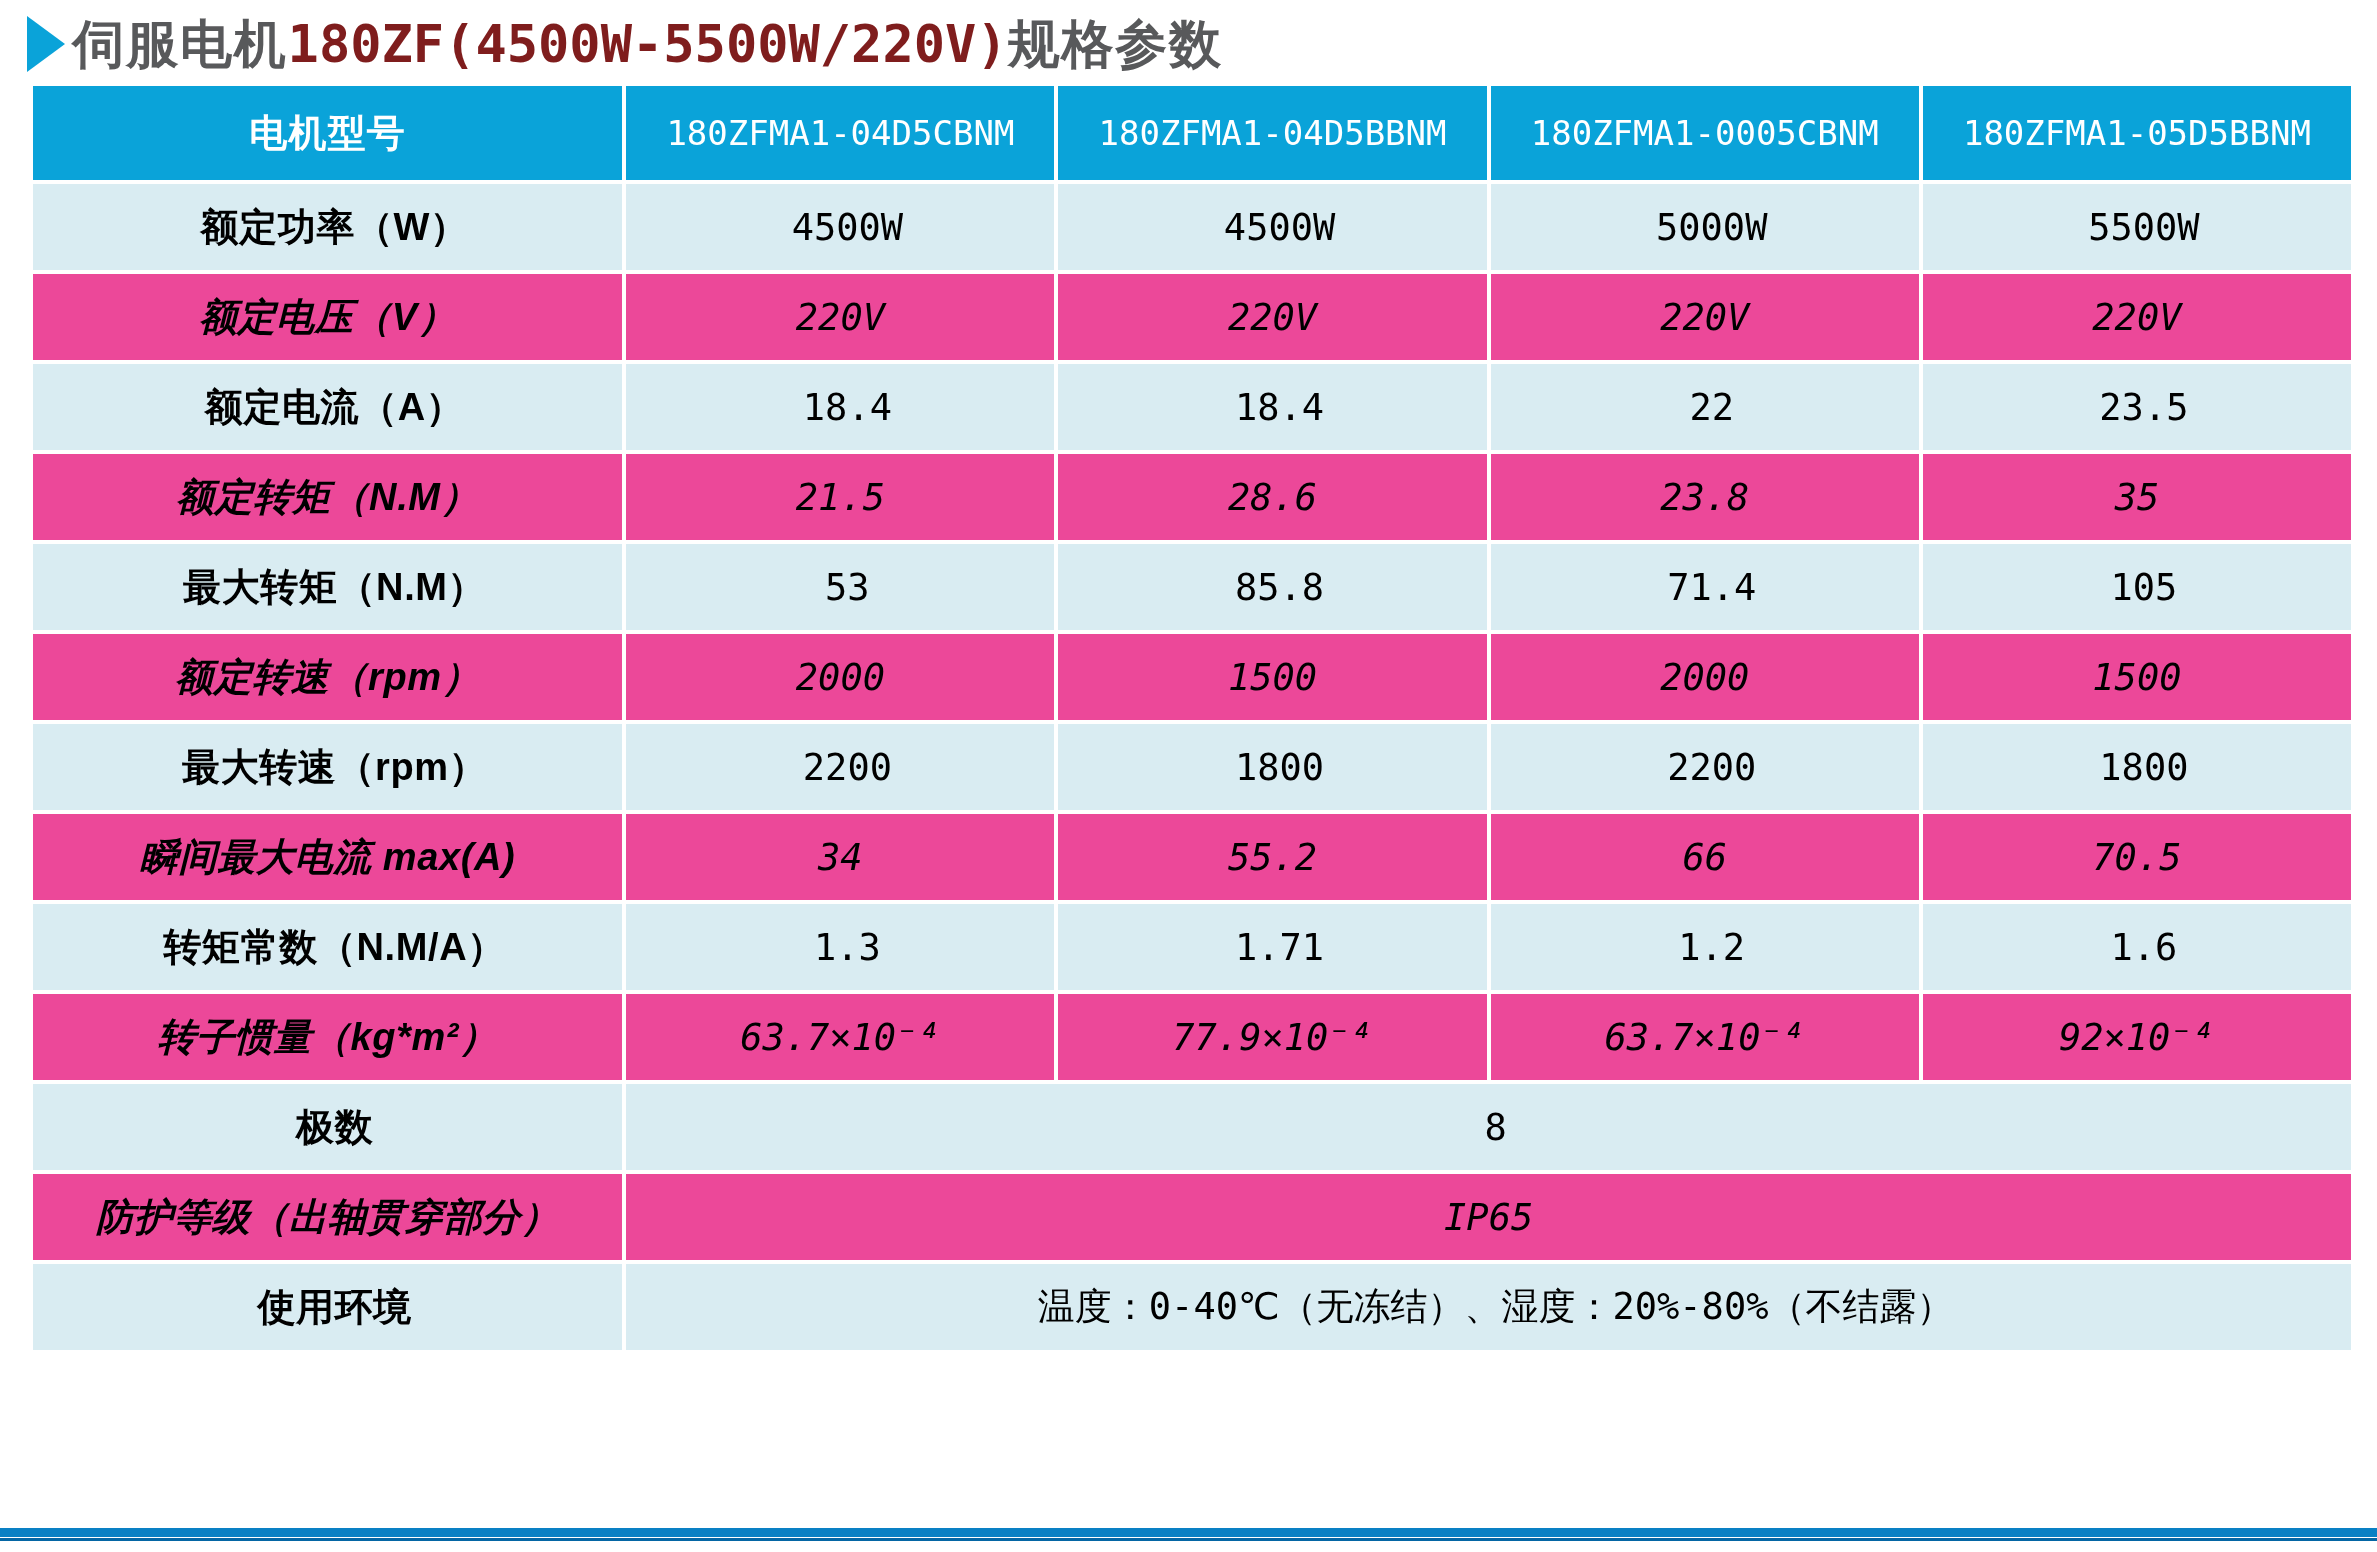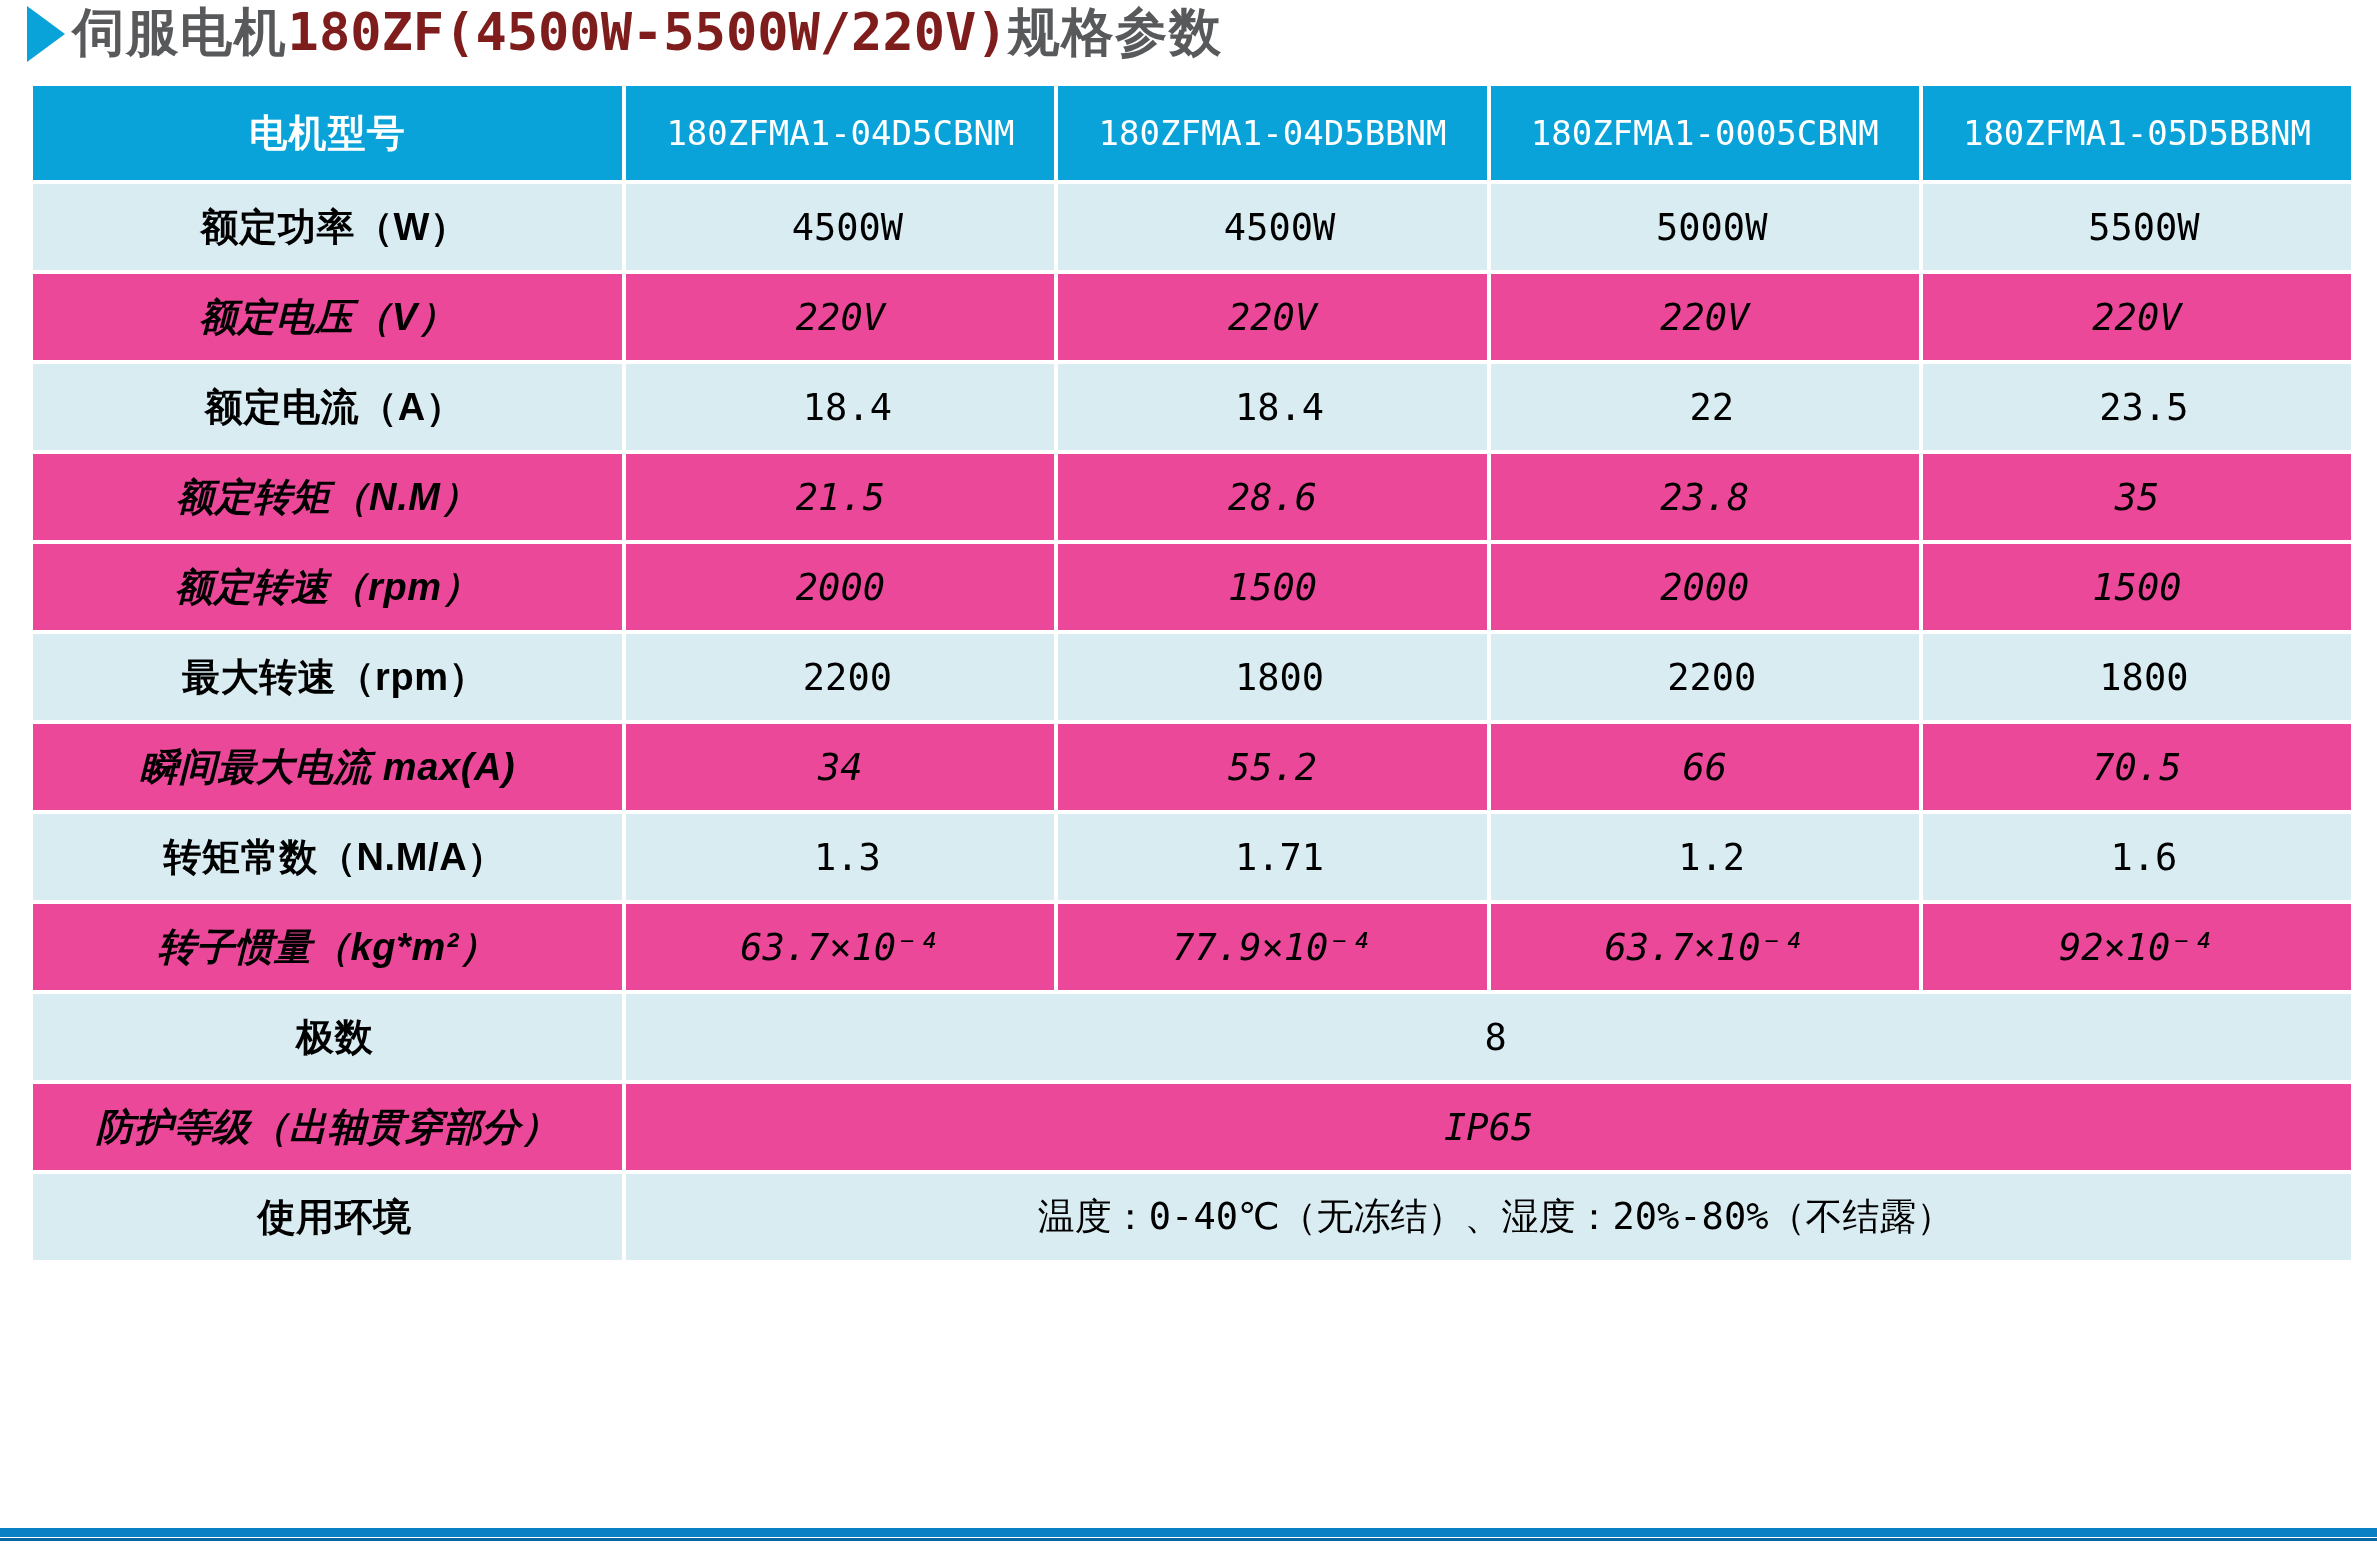--- a/index.html
+++ b/index.html
@@ -3,21 +3,21 @@
 <meta charset="utf-8">
 <style>
   html,body{margin:0;padding:0;background:#ffffff;}
   body{
     width:2377px;height:1552px;position:relative;overflow:hidden;
     font-family:"Liberation Sans","DejaVu Sans",sans-serif;
     -webkit-font-smoothing:antialiased;
   }
   
   .title{
-    display:flex;
+    display:flex;align-items:center;
     margin:6.2px 0 0 27px;height:76px;
   }
   .tri{
     width:0;height:0;
     border-top:28px solid transparent;
     border-bottom:28px solid transparent;
     border-left:38px solid #0aa3d9;
     margin-right:7.4px;
   }
   .t-dark{font-size:52px;font-weight:bold;color:#58595b;letter-spacing:1.8px;line-height:1;}
@@ -113,20 +113,27 @@
   </tr>
 
   <tr class="r-gray">
     <td class="lbl">额定转矩（N.M）</td>
     <td class="val">21.5</td>
     <td class="val">28.6</td>
     <td class="val">23.8</td>
     <td class="val">35</td>
   </tr>
 
+  <tr class="r-blue">
+    <td class="lbl">最大转矩（N.M）</td>
+    <td class="val">53</td>
+    <td class="val">85.8</td>
+    <td class="val">71.4</td>
+    <td class="val">105</td>
+  </tr>
 
   <tr class="r-gray">
     <td class="lbl">额定转速（rpm）</td>
     <td class="val">2000</td>
     <td class="val">1500</td>
     <td class="val">2000</td>
     <td class="val">1500</td>
   </tr>
 
   <tr class="r-blue">

